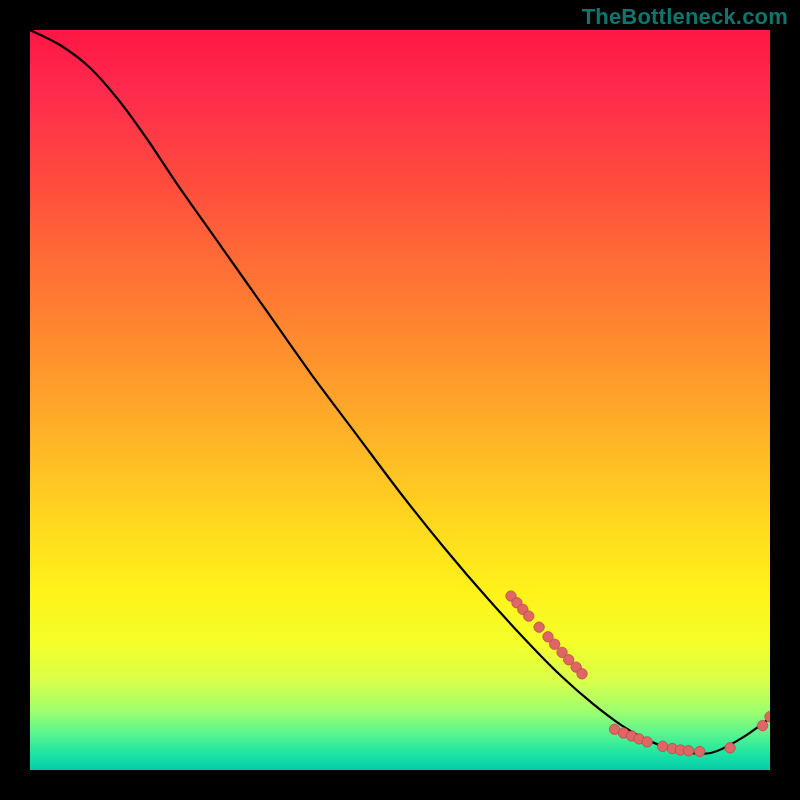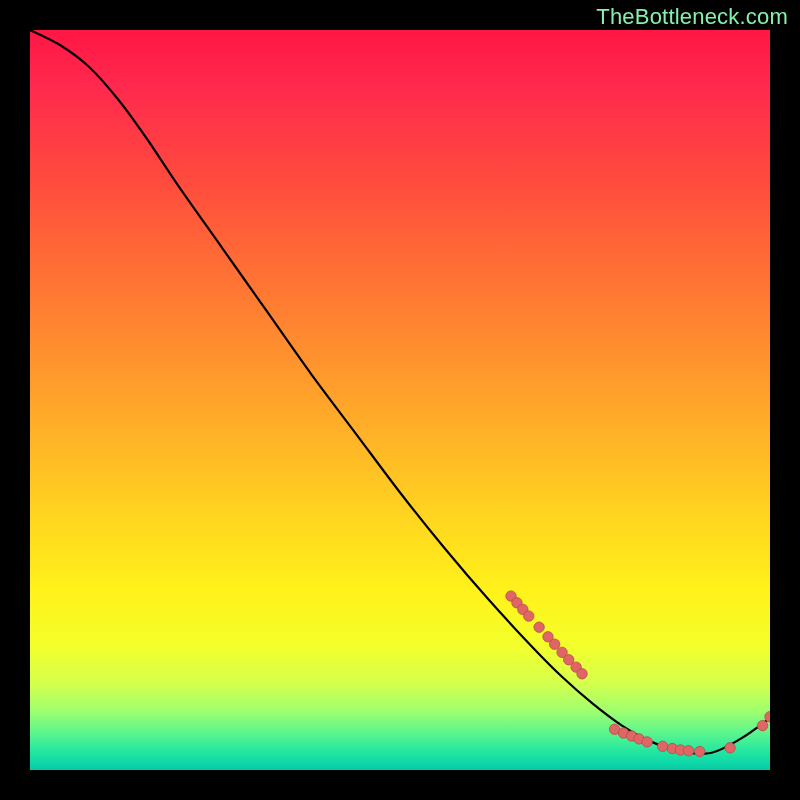--- a/index.html
+++ b/index.html
@@ -14,24 +14,24 @@
   .frame {
     position: relative;
     width: 800px;
     height: 800px;
     background: #000;
   }
   .watermark {
     position: absolute;
     top: 4px;
     right: 12px;
-    color: #86efac;
+    color: #0f766e;
     font-size: 22px;
     letter-spacing: 0.2px;
-    font-weight: 400;
+    font-weight: 700;
     z-index: 5;
   }
   
   .plot {
     position: absolute;
     left: 30px;
     top: 30px;
     width: 740px;
     height: 740px;
     

